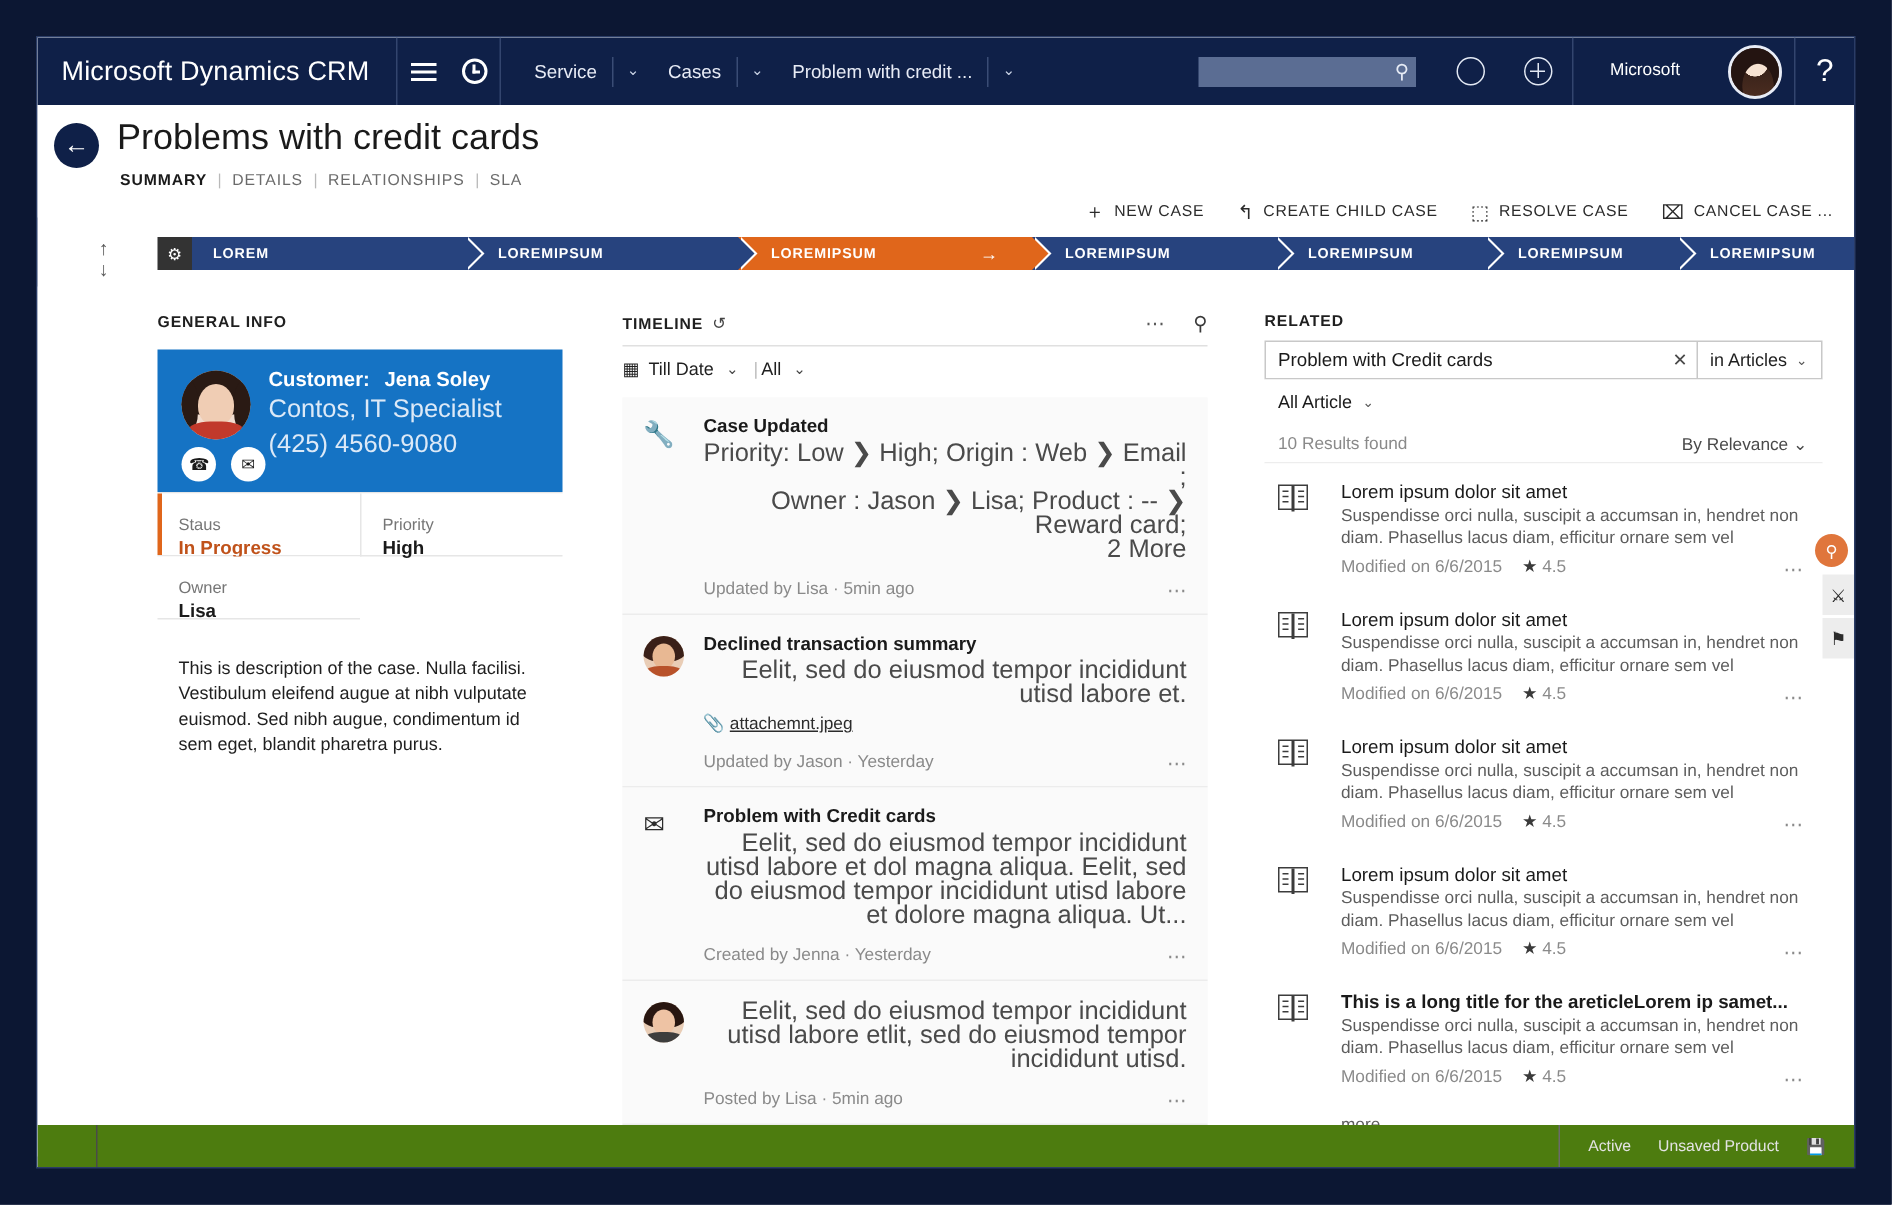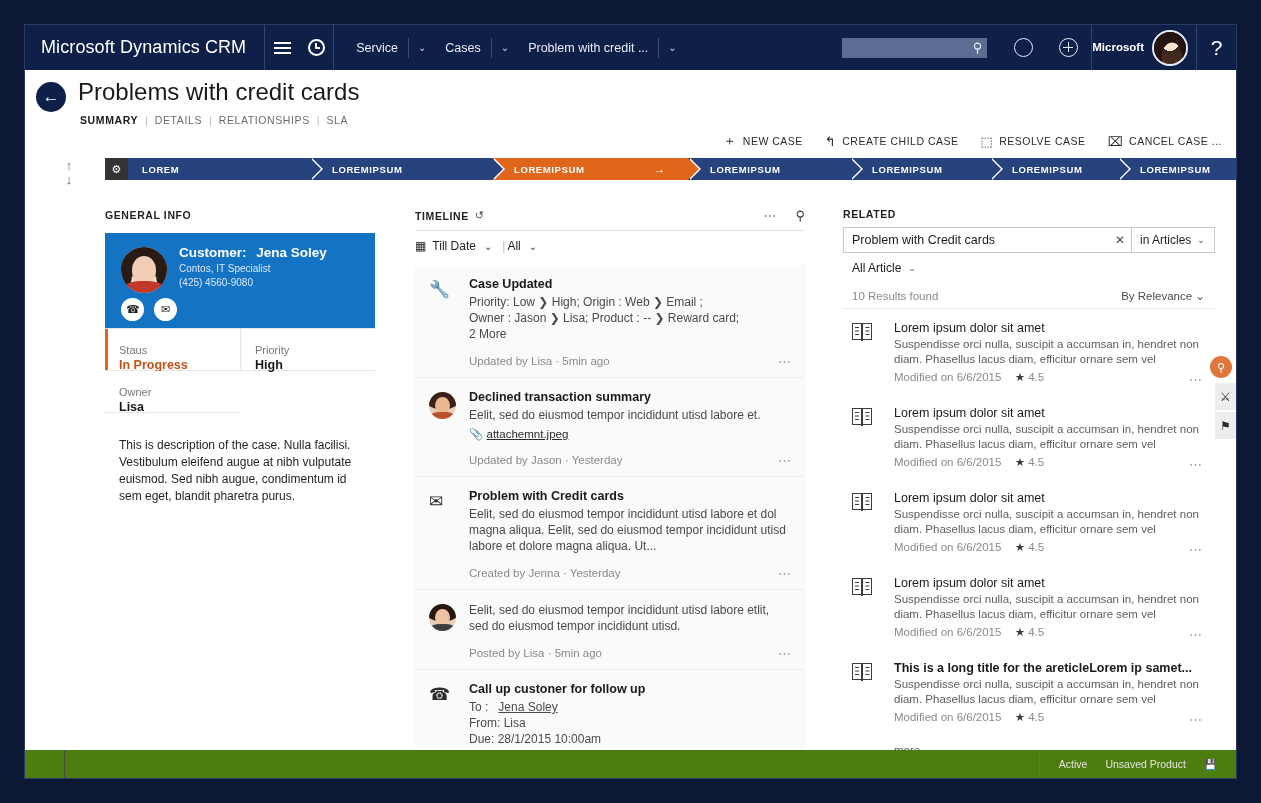--- a/index.html
+++ b/index.html
@@ -54,21 +54,21 @@
     width: 145px; height: 20px; background: #5b6d93; position: relative; margin-right: 14px;
   }
   #nav-search .mag { position: absolute; right: 5px; top: 2px; color: #e6ebf5; font-size: 13px; }
   .nv-round {
     width: 19px; height: 19px; border: 1.6px solid #e3e9f4; border-radius: 50%;
     margin: 0 13px; position: relative;
   }
   .nv-plus { width: 19px; height: 19px; border: 1.6px solid #e3e9f4; border-radius: 50%; margin: 0 13px; position: relative; }
   .nv-plus::before { content:""; position:absolute; left:7.5px; top:3px; width:1.6px; height:10px; background:#e3e9f4; }
   .nv-plus::after  { content:""; position:absolute; left:3px; top:7.5px; width:10px; height:1.6px; background:#e3e9f4; }
-  #org-name { color:#fff; font-size:11.5px; font-weight:bold; padding:0 0; border-left:1px solid #33456e; line-height:45px; height:45px;}
+  #org-name { color:#fff; font-size:11.5px; font-weight:normal; padding:0 24px; border-left:1px solid #33456e; line-height:45px; height:45px;}
   #avatar-nav {
     width: 36px; height: 36px; border-radius: 50%; margin: 0 8px;
     background: radial-gradient(circle at 50% 32%, #f6e2d2 0 32%, rgba(0,0,0,0) 33%),
                 linear-gradient(#2a1a14, #4a2c20);
     overflow:hidden; position:relative; border:2px solid #e8ecf6;
   }
   #avatar-nav .hair { position:absolute; left:0; top:0; width:36px; height:36px;
      background: radial-gradient(ellipse at 50% 70%, rgba(0,0,0,0) 0 40%, #241411 42%); }
   #help-q {
     color:#fff; font-size:21px; width:40px; text-align:center; border-left:1px solid #33456e;
@@ -125,21 +125,21 @@
     position:absolute; left:16px; top:14px; width:46px; height:46px; border-radius:50%;
     background:#f1ddd0; overflow:hidden;
   }
   #cust-avatar .h { position:absolute; left:-3px; top:-4px; width:52px; height:34px; background:#2a1a14; border-radius:50% 50% 40% 40%; }
   #cust-avatar .f { position:absolute; left:11px; top:9px; width:24px; height:28px; background:#f0cdb4; border-radius:50% 50% 46% 46%; }
   #cust-avatar .b { position:absolute; left:4px; top:34px; width:38px; height:16px; background:#c1392b; border-radius:40% 40% 0 0; }
   #cust-avatar .hl { position:absolute; left:-1px; top:8px; width:12px; height:32px; background:#2a1a14; border-radius:40%; }
   #cust-avatar .hr { position:absolute; right:-1px; top:8px; width:12px; height:32px; background:#2a1a14; border-radius:40%; }
   #cust-text { position:absolute; left:74px; top:12px; color:#fff; }
   #cust-name { font-size:13.5px; font-weight:bold; }
-  #cust-role, #cust-phone { font-size:10px; color:#dce9f7; margin-top:3px; }
+  #cust-role, #cust-phone { font-size:17px; color:#dce9f7; margin-top:3px; }
   .cust-btn {
     position:absolute; bottom:7px; width:23px; height:23px; border-radius:50%;
     background:#fff; color:#1a1a1a; font-size:11px; display:flex; align-items:center; justify-content:center;
   }
   #cust-btn-phone { left:16px; }
   #cust-btn-mail { left:49px; }
   #fieldgrid { display:flex; flex-wrap:wrap; border-top:1px solid #e6e6e6; }
   .fcell { width:50%; height:42px; background:#fff; border-bottom:1px solid #e6e6e6; padding:15px 0 0 14px; position:relative; }
   .fcell.sep { border-left:1px solid #e6e6e6; }
   .fcell.flag::before { content:""; position:absolute; left:0; top:0; width:3px; height:100%; background:#e0661b; }
@@ -155,21 +155,21 @@
   #tl-head .mag { margin-left:18px; color:#3a3a3a; font-size:13px; }
   #tl-filters { display:flex; align-items:center; height:30px; font-size:12px; color:#1f1f1f; }
   #tl-filters .cal { margin-right:6px; font-size:12px; }
   #tl-filters .cv { color:#444; font-size:10px; margin:0 8px; }
   #tl-filters .pipe { color:#bdbdbd; margin:0 2px; }
   #tl-list { margin-top:4px; background:#fafafa; }
   .tl-card { background:#fafafa; border-bottom:1px solid #ececec; padding:12px 14px 10px 14px; display:flex; position:relative; }
   .tl-ic { width:40px; flex:0 0 40px; font-size:17px; color:#2b2b2b; padding-top:2px; }
   .tl-body { flex:1; min-width:0; }
   .tl-title { font-size:12.5px; font-weight:bold; color:#1a1a1a; margin-bottom:3px; }
-  .tl-line { font-size:12px; color:#4a4a4a; line-height:16px; }
+  .tl-line { font-size:17px; color:#4a4a4a; line-height:16px;text-align:right; }
   .tl-attach { font-size:11.5px; color:#2b2b2b; margin-top:4px; }
   .tl-attach u { text-decoration:underline; }
   .tl-meta { font-size:11.5px; color:#8a8a8a; margin-top:13px; }
   .tl-dots { position:absolute; right:13px; bottom:8px; color:#8a8a8a; font-size:13px; letter-spacing:1px; }
   .tl-avatar { width:27px; height:27px; border-radius:50%; overflow:hidden; position:relative; background:#e9cdb6; }
   .av-a .h { position:absolute; left:-2px; top:-3px; width:31px; height:20px; background:#3a2018; border-radius:50% 50% 40% 40%; }
   .av-a .f { position:absolute; left:6px; top:5px; width:15px; height:17px; background:#e8b893; border-radius:50%; }
   .av-a .b { position:absolute; left:1px; top:20px; width:25px; height:10px; background:#b8522a; border-radius:40% 40% 0 0; }
   .av-b .h { position:absolute; left:-2px; top:-3px; width:31px; height:20px; background:#281610; border-radius:50% 50% 40% 40%; }
   .av-b .f { position:absolute; left:6px; top:5px; width:15px; height:17px; background:#eec3a4; border-radius:50%; }

